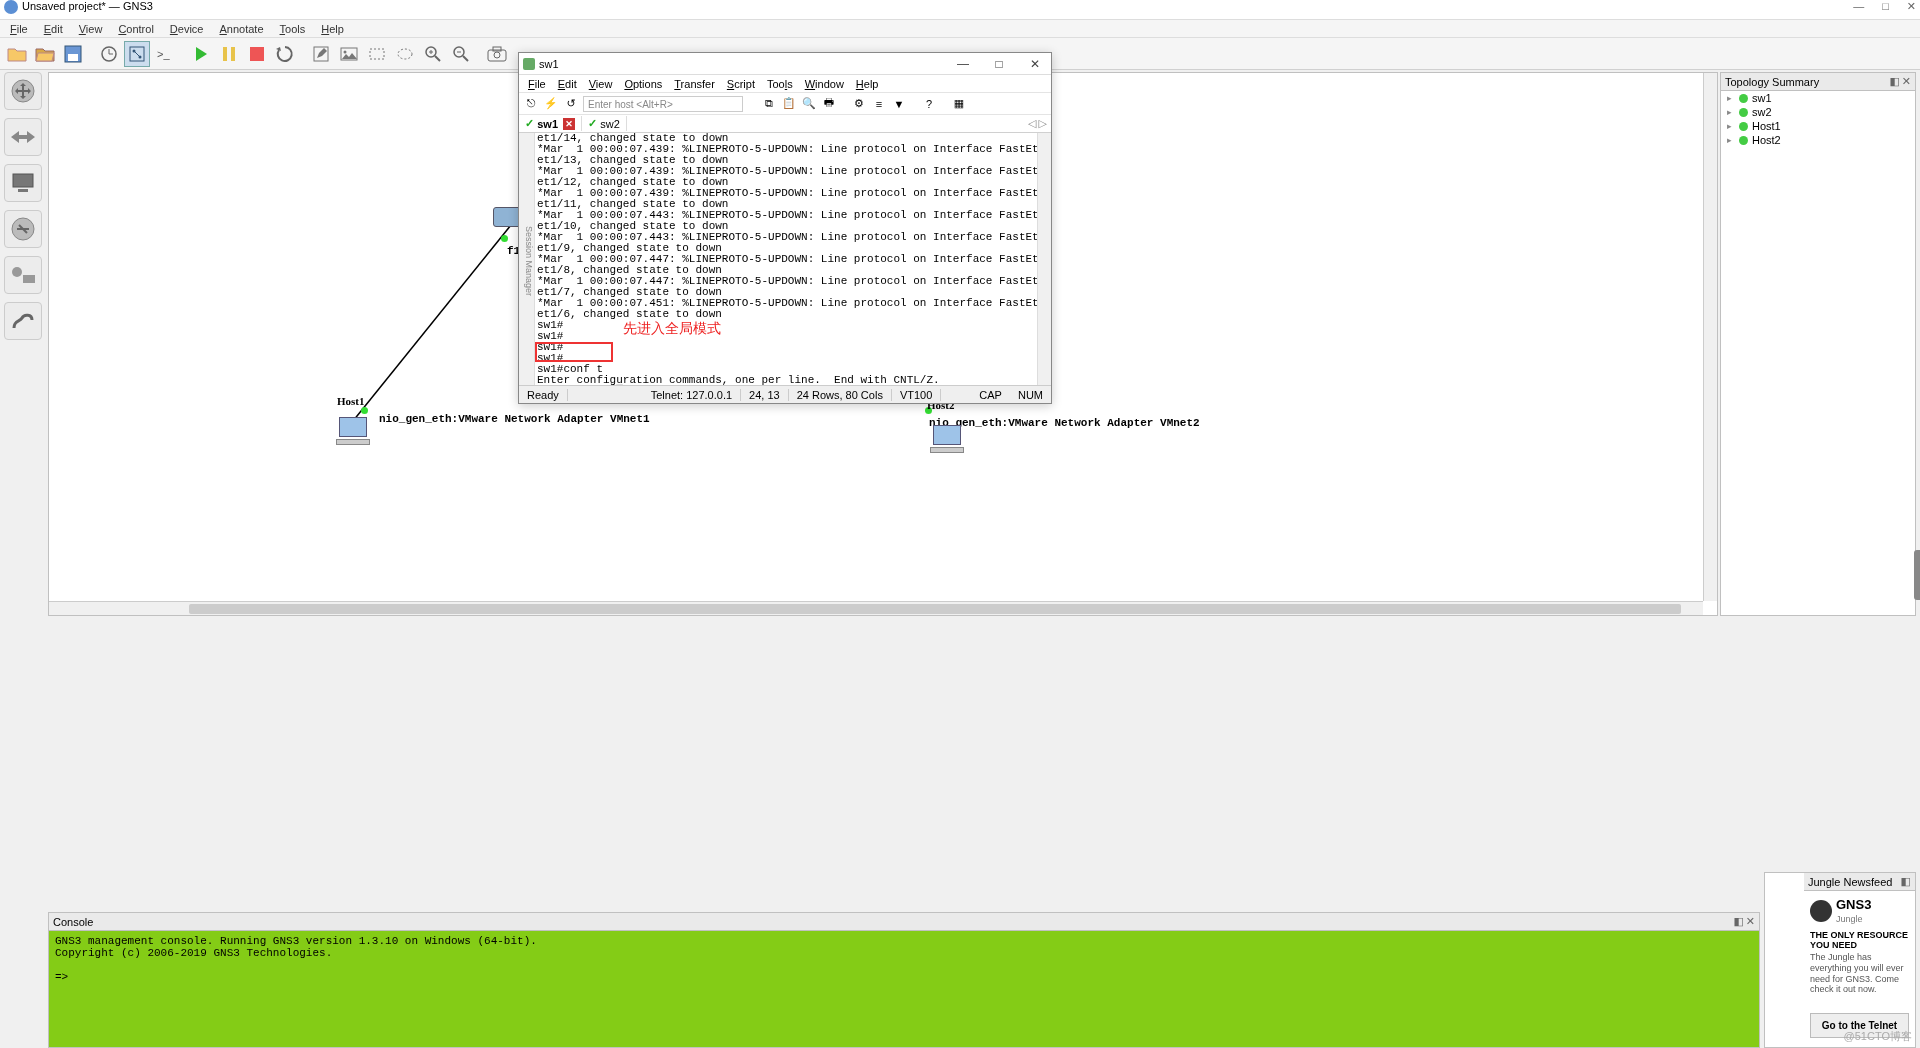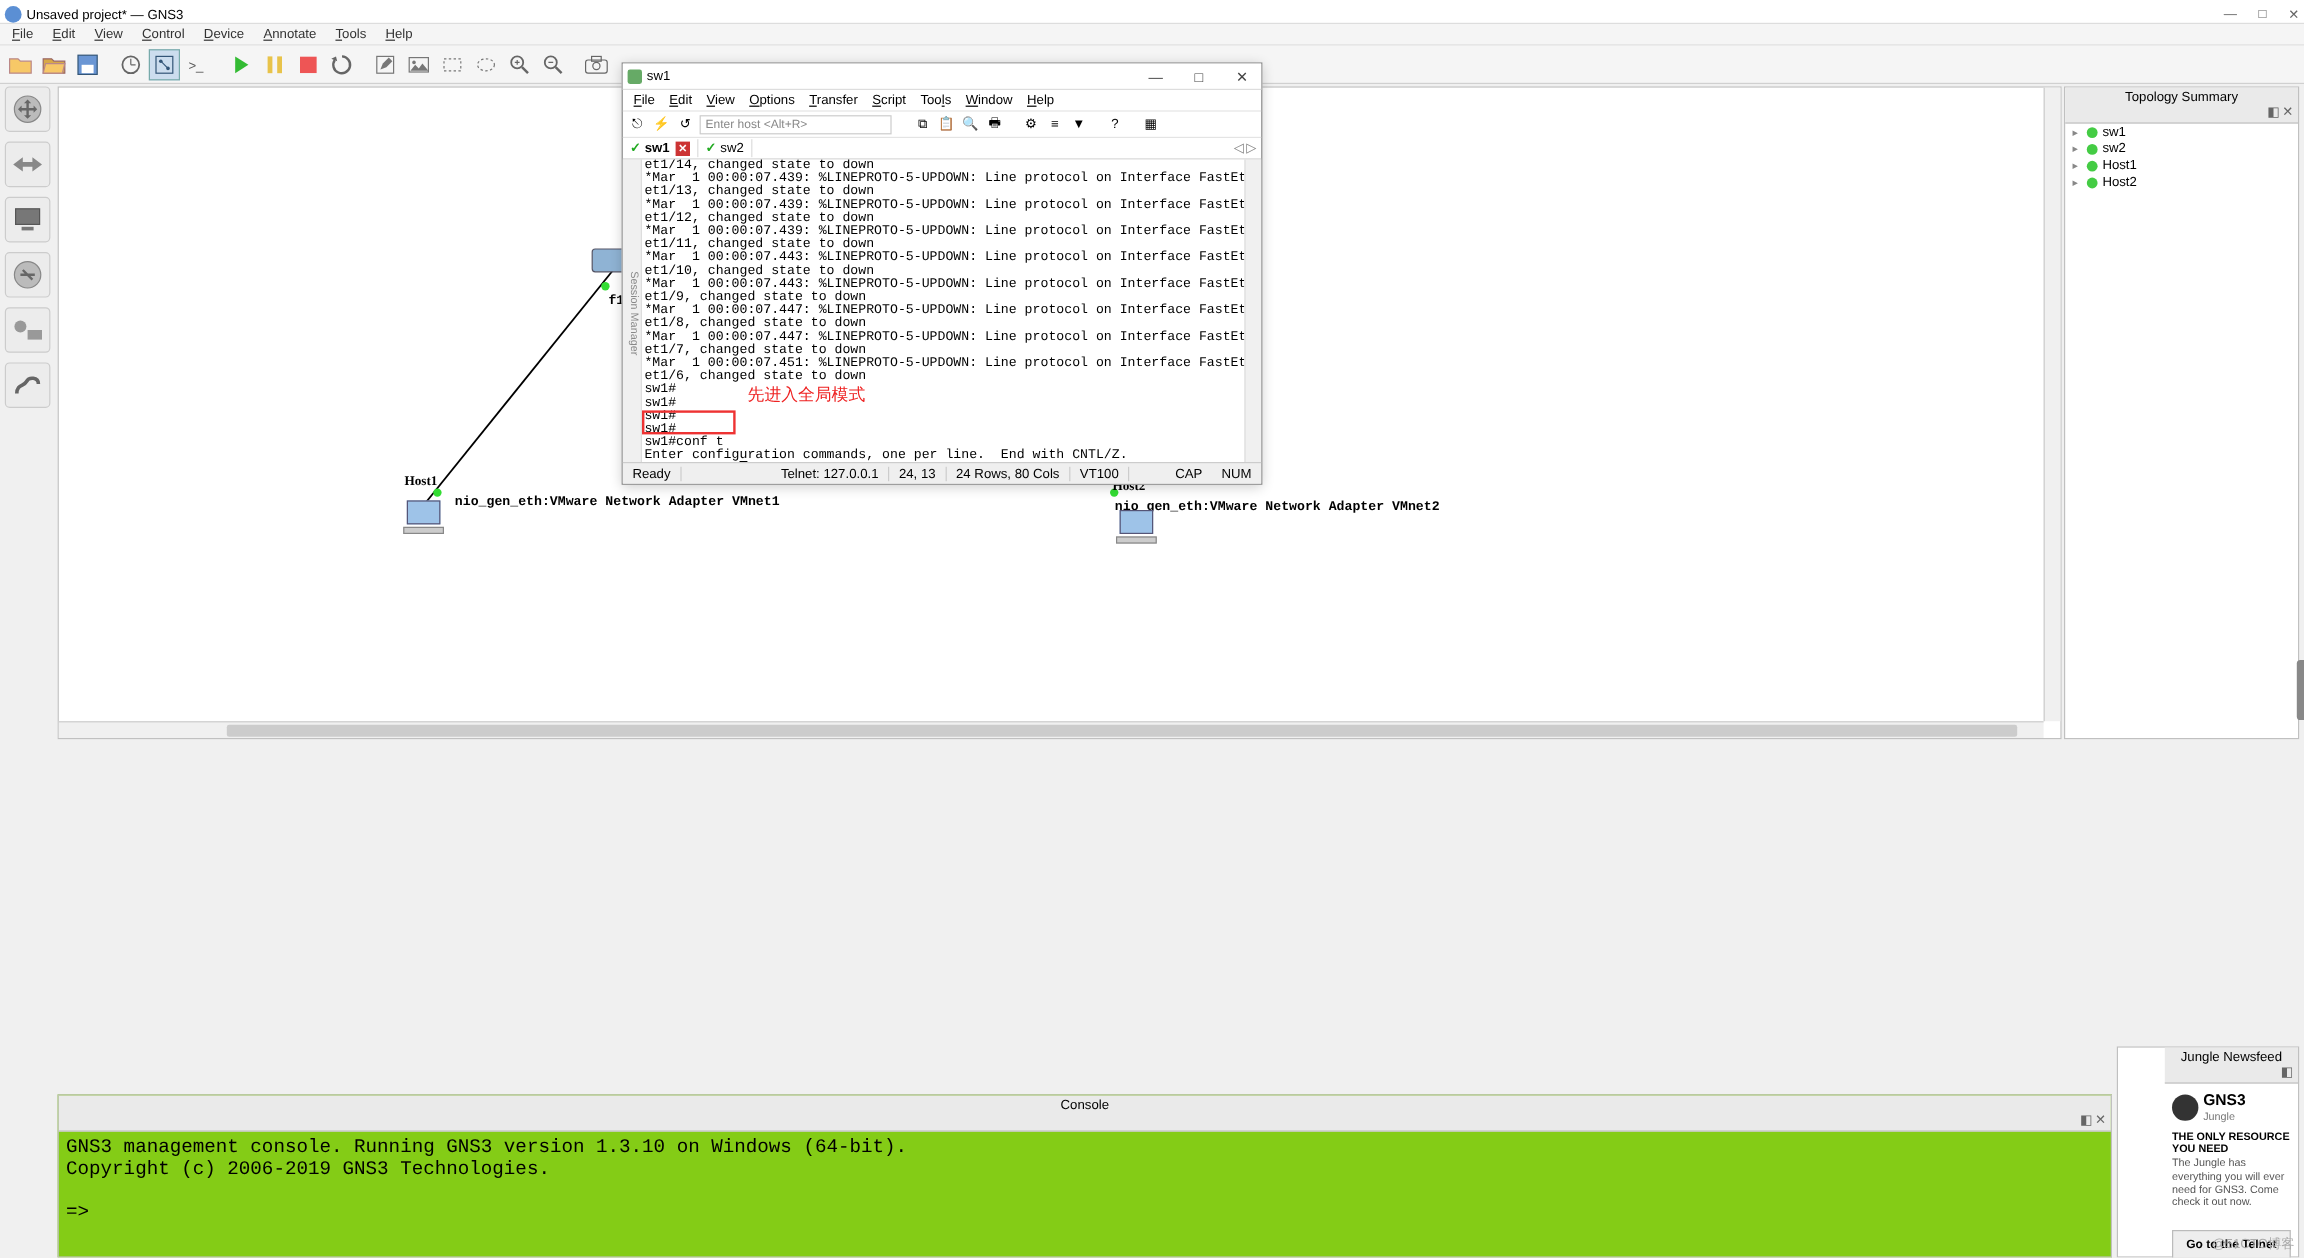--- a/index.html
+++ b/index.html
@@ -1,19 +1,19 @@
 <!DOCTYPE html>
 <html><head>
 <meta charset="utf-8">
 <style>
 * { margin:0; padding:0; box-sizing:border-box; font-family:Tahoma,Arial,sans-serif; font-size:11px; }
 body { background:#f0f0f0; width:1920px; height:1048px; overflow:hidden; position:relative; }
 
 
-.titlebar { height:20px; background:#fff; display:flex; align-items:flex-end; padding:0 4px; border-bottom:1px solid #ddd; }
+.titlebar { height:20px; background:#fff; display:flex; align-items:flex-start; padding:0 4px; border-bottom:1px solid #ddd; }
 .titlebar .icon { width:14px; height:14px; background:#5b8fd4; border-radius:50%; margin-right:4px; }
 .titlebar .wctl { margin-left:auto; display:flex; gap:18px; color:#666; }
 .titlebar .wctl span { cursor:default; }
 
 .menubar { height:18px; background:#f5f5f5; display:flex; align-items:center; padding:0 4px; gap:4px; border-bottom:1px solid #ddd; }
 .menubar span { padding:1px 6px; font-size:11px; color:#333; }
 .menubar span u { text-decoration:underline; }
 
 .toolbar { height:32px; background:#f5f5f5; display:flex; align-items:center; padding:2px 4px; gap:2px; border-bottom:1px solid #d0d0d0; }
 .tbtn { width:26px; height:26px; display:flex; align-items:center; justify-content:center; border:1px solid transparent; }
@@ -33,29 +33,29 @@
 .host-icon .base { width:34px; height:6px; background:#ccc; border:1px solid #888; margin:2px auto 0; }
 .switch-icon { position:absolute; width:40px; height:20px; background:#8fb3d4; border:1px solid #556; border-radius:3px; }
 .link-dot { position:absolute; width:7px; height:7px; background:#3d3; border-radius:50%; }
 svg.links { position:absolute; left:0; top:0; width:100%; height:100%; pointer-events:none; }
 .hscroll { position:absolute; left:0; right:14px; bottom:0; height:14px; background:#f0f0f0; border-top:1px solid #ccc; }
 .hscroll .thumb { position:absolute; left:140px; top:2px; right:22px; height:10px; background:#ccc; border-radius:2px; }
 .vscroll { position:absolute; right:0; top:0; bottom:14px; width:14px; background:#f0f0f0; border-left:1px solid #ccc; }
 
 
 .topo-panel { position:absolute; right:4px; top:72px; width:196px; bottom:432px; background:#fff; border:1px solid #c0c0c0; }
-.panel-title { background:#eaeaea; border-bottom:1px solid #c0c0c0; padding:2px 4px; font-size:11px; display:flex; align-items:center;flex-direction:column; }
+.panel-title { background:#eaeaea; border-bottom:1px solid #c0c0c0; padding:2px 4px; font-size:11px; display:flex; align-items:center; }
 .panel-title .pctl { margin-left:auto; display:flex; gap:2px; font-size:9px; color:#666; }
 .tree-item { display:flex; align-items:center; padding:1px 6px; gap:4px; }
 .tree-item .exp { color:#888; font-size:9px; width:8px; }
 .tree-item .dot { width:9px; height:9px; background:#4c4; border-radius:50%; }
 
 
 .console-panel { position:absolute; left:48px; right:160px; bottom:0; height:136px; border:1px solid #c0c0c0; background:#84cc16; }
-.console-body { font-family:"Courier New",monospace; font-size:16px; padding:4px 6px; white-space:pre; color:#000; }
+.console-body { font-family:"Courier New",monospace; font-size:11px; padding:4px 6px; white-space:pre; color:#000; }
 
 
 .jungle-panel { position:absolute; right:4px; bottom:0; width:152px; height:176px; background:#fff; border:1px solid #c0c0c0;padding-left:39px; }
 .jungle-body { padding:6px; }
 .jungle-logo { display:flex; align-items:center; gap:4px; margin-bottom:6px; }
 .jungle-logo .g { width:22px; height:22px; background:#333; border-radius:50%; }
 .jungle-logo b { font-size:13px; }
 .jungle-h { font-size:9px; font-weight:bold; margin-bottom:2px; }
 .jungle-p { font-size:9px; color:#555; line-height:1.2; }
 .jungle-btn { margin-top:18px; width:100%; padding:6px; background:#eee; border:1px solid #bbb; font-size:10px; font-weight:bold; text-align:center; }

